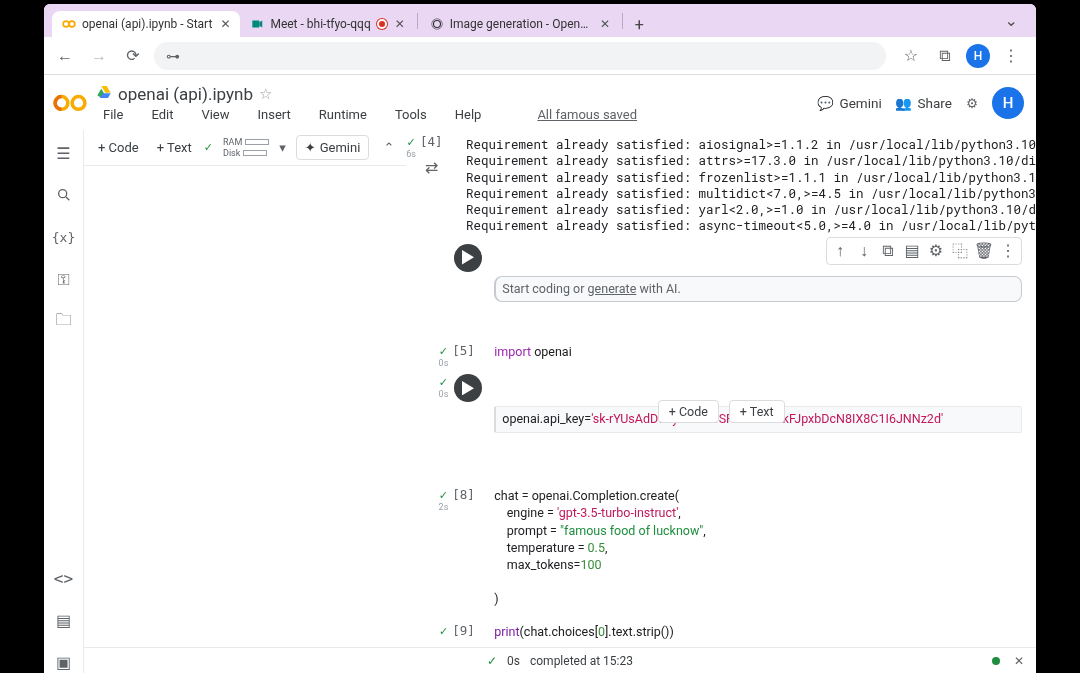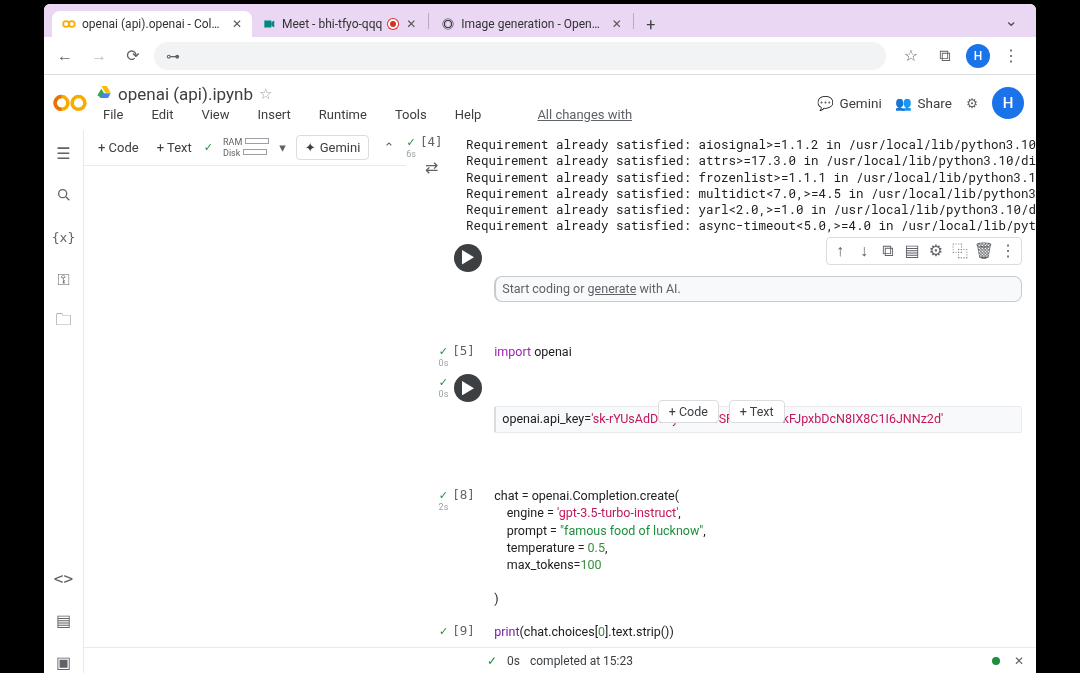--- a/index.html
+++ b/index.html
@@ -33,21 +33,21 @@
 .hdr-btn { display: flex; align-items: center; gap: 5px; }
 .colab-body { flex: 1; display: flex; min-height: 0; position: relative; }
 .left-rail { width: 40px; background: #fff; border-right: 1px solid #e8eaed; display: flex; flex-direction: column; align-items: center; gap: 20px; padding-top: 12px; color: #5f6368; }
 .left-rail .ic { width: 22px; height: 22px; display: flex; align-items: center; justify-content: center; font-size: 16px; }
 .left-rail .spacer { flex: 1; }
 .main { flex: 1; overflow: hidden; display: flex; flex-direction: row; position: relative; }
 .toolbar { height: 36px; display: flex; align-items: center; padding: 0 8px; gap: 6px; border-bottom: 1px solid #e8eaed; font-size: 13px; color: #3c4043; }
 .tb-btn { display: flex; align-items: center; gap: 3px; padding: 3px 6px; color: #3c4043; }
 .tb-right { margin-left: auto; display: flex; align-items: center; gap: 10px; }
 .resbox { display: flex; flex-direction: column; font-size: 9px; color: #5f6368; line-height: 1; gap: 2px; }
-.resline { display: flex; gap: 3px; }
+.resline { display: flex; align-items: center; gap: 3px; }
 .resbar { width: 24px; height: 6px; border: 1px solid #9aa0a6; }
 .gem-btn { display: flex; align-items: center; gap: 4px; padding: 4px 8px; border: 1px solid #dadce0; border-radius: 4px; font-size: 13px; }
 .up-chev { padding: 4px; color:#5f6368; }
 .cells { flex: 1; overflow: hidden; background: #fff; position: relative; }
 .cell { display: flex; padding: 2px 0; position: relative; }
 .gutter { width: 46px; display: flex; align-items: flex-start; justify-content: flex-end; padding: 4px 4px 0 0; }
 .gut-inner { display:flex; flex-direction:column; align-items:center; }
 .check { color: #1e8e3e; font-size: 11px; }
 .dur { font-size: 9px; color: #9aa0a6; }
 .cell-area { flex: 1; display: flex; }
@@ -87,21 +87,21 @@
   <div class="browser">
 
     <div class="tab-bar">
       <div class="tab active">
         <span style="display:inline-flex">
           <svg width="14" height="14" viewBox="0 0 24 24">
               <circle cx="7" cy="12" r="5" fill="none" stroke="#f9ab00" stroke-width="3"></circle>
               <circle cx="17" cy="12" r="5" fill="none" stroke="#f9ab00" stroke-width="3"></circle>
             </svg>
         </span>
-        <span class="tab-title">openai (api).openai - Colab</span>
+        <span class="tab-title">openai (api).ipynb - Start</span>
         <span class="tab-close">✕</span>
       </div>
       <div class="tab">
         <span class="drive-tri">
             <svg width="14" height="14" viewBox="0 0 24 24">
               <path d="M4 6h12v12H4z" fill="#00897b"></path>
               <path d="M16 9l5-3v12l-5-3z" fill="#00897b"></path>
             </svg>
           </span>
         <span class="tab-title">Meet - bhi-tfyo-qqq</span>
@@ -160,21 +160,21 @@
           </div>
           <div class="menu-row">
             <span>File</span>
             <span>Edit</span>
             <span>View</span>
             <span>Insert</span>
             <span>Runtime</span>
             <span>Tools</span>
             <span>Help</span>
             <span style="width:8px"></span>
-            <span class="saved">All changes with</span>
+            <span class="saved">All famous saved</span>
           </div>
         </div>
         <div class="hdr-right">
           <div class="hdr-btn">
               <span>💬</span>
               <span>Gemini</span>
             </div>
           <div class="hdr-btn">
               <span>👥</span>
               <span>Share</span>

